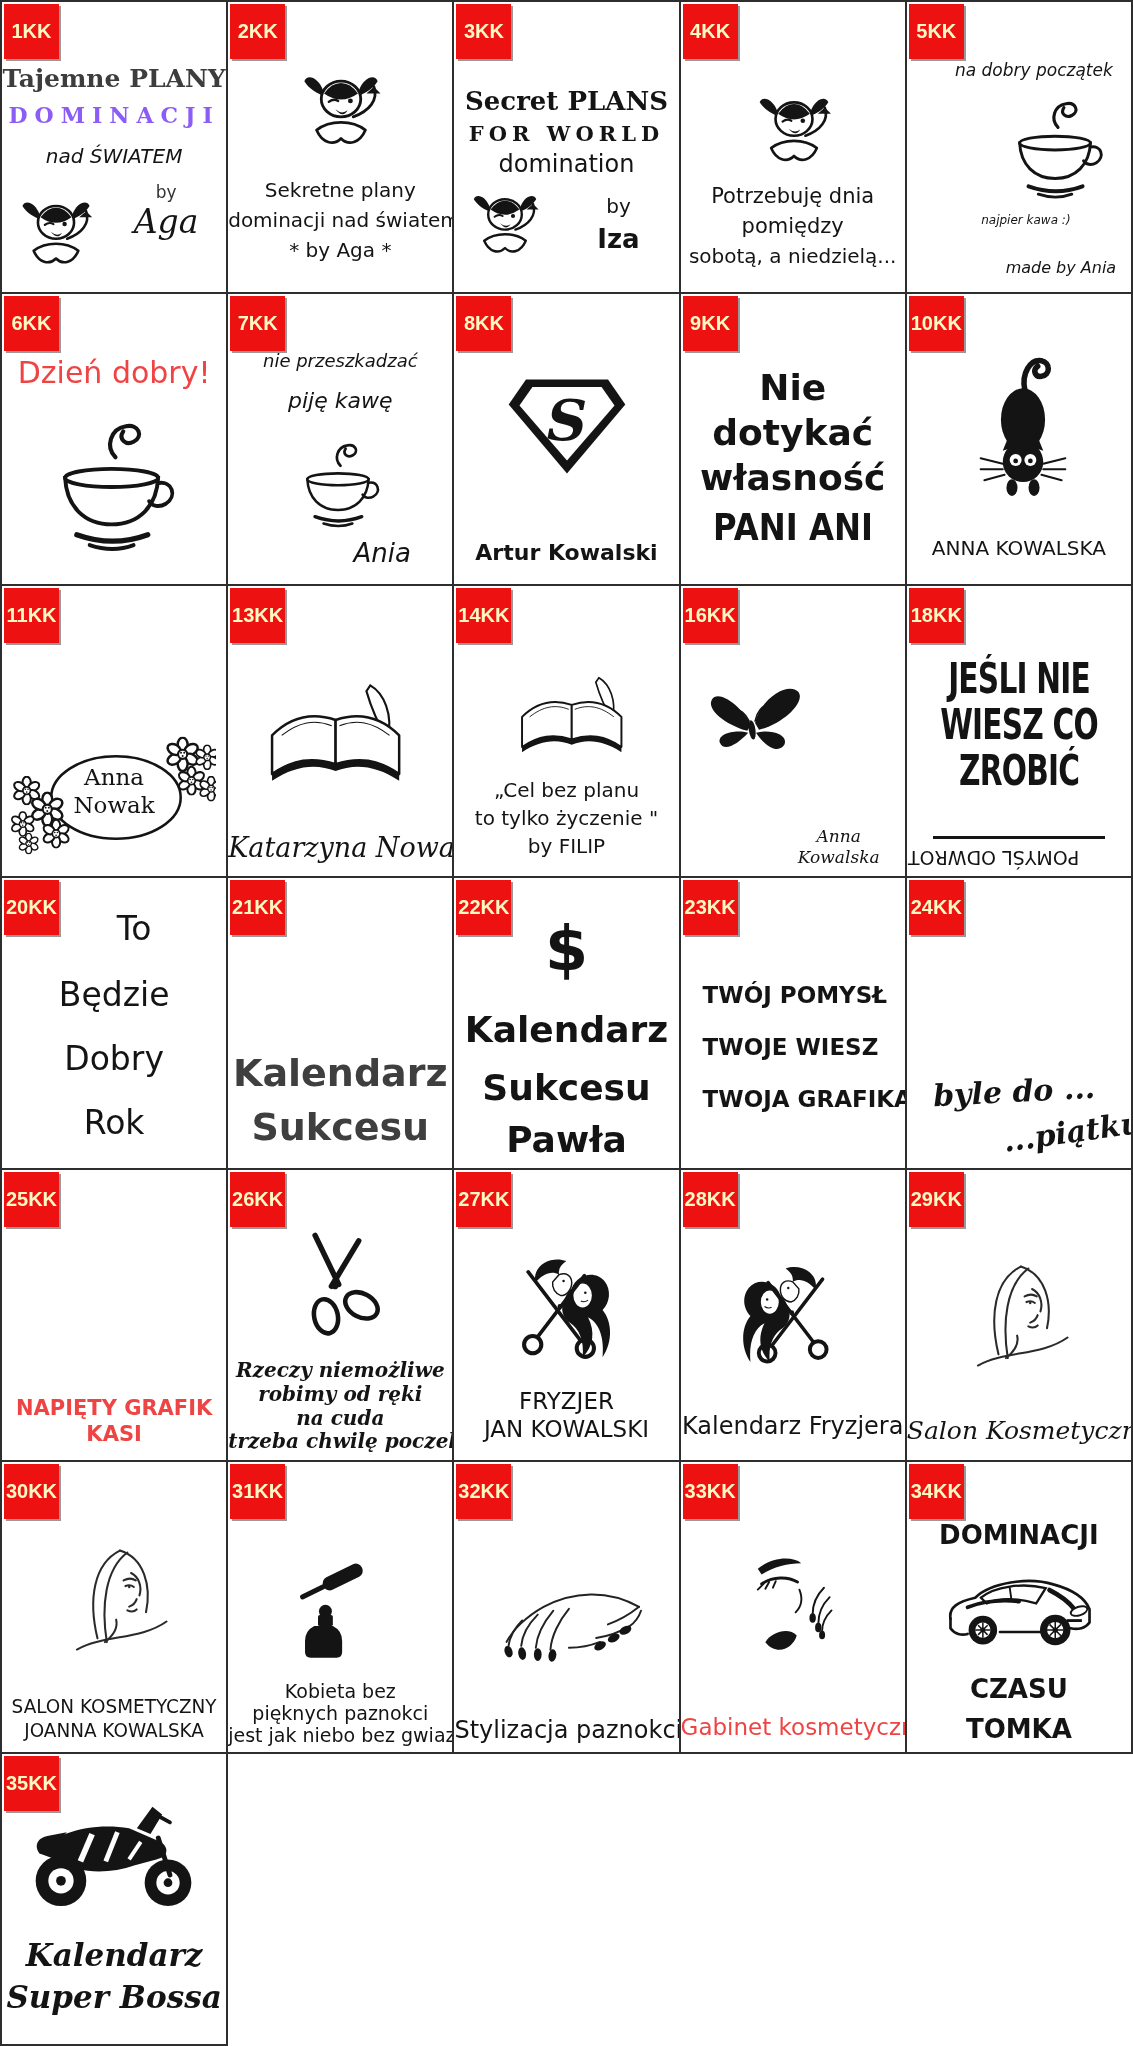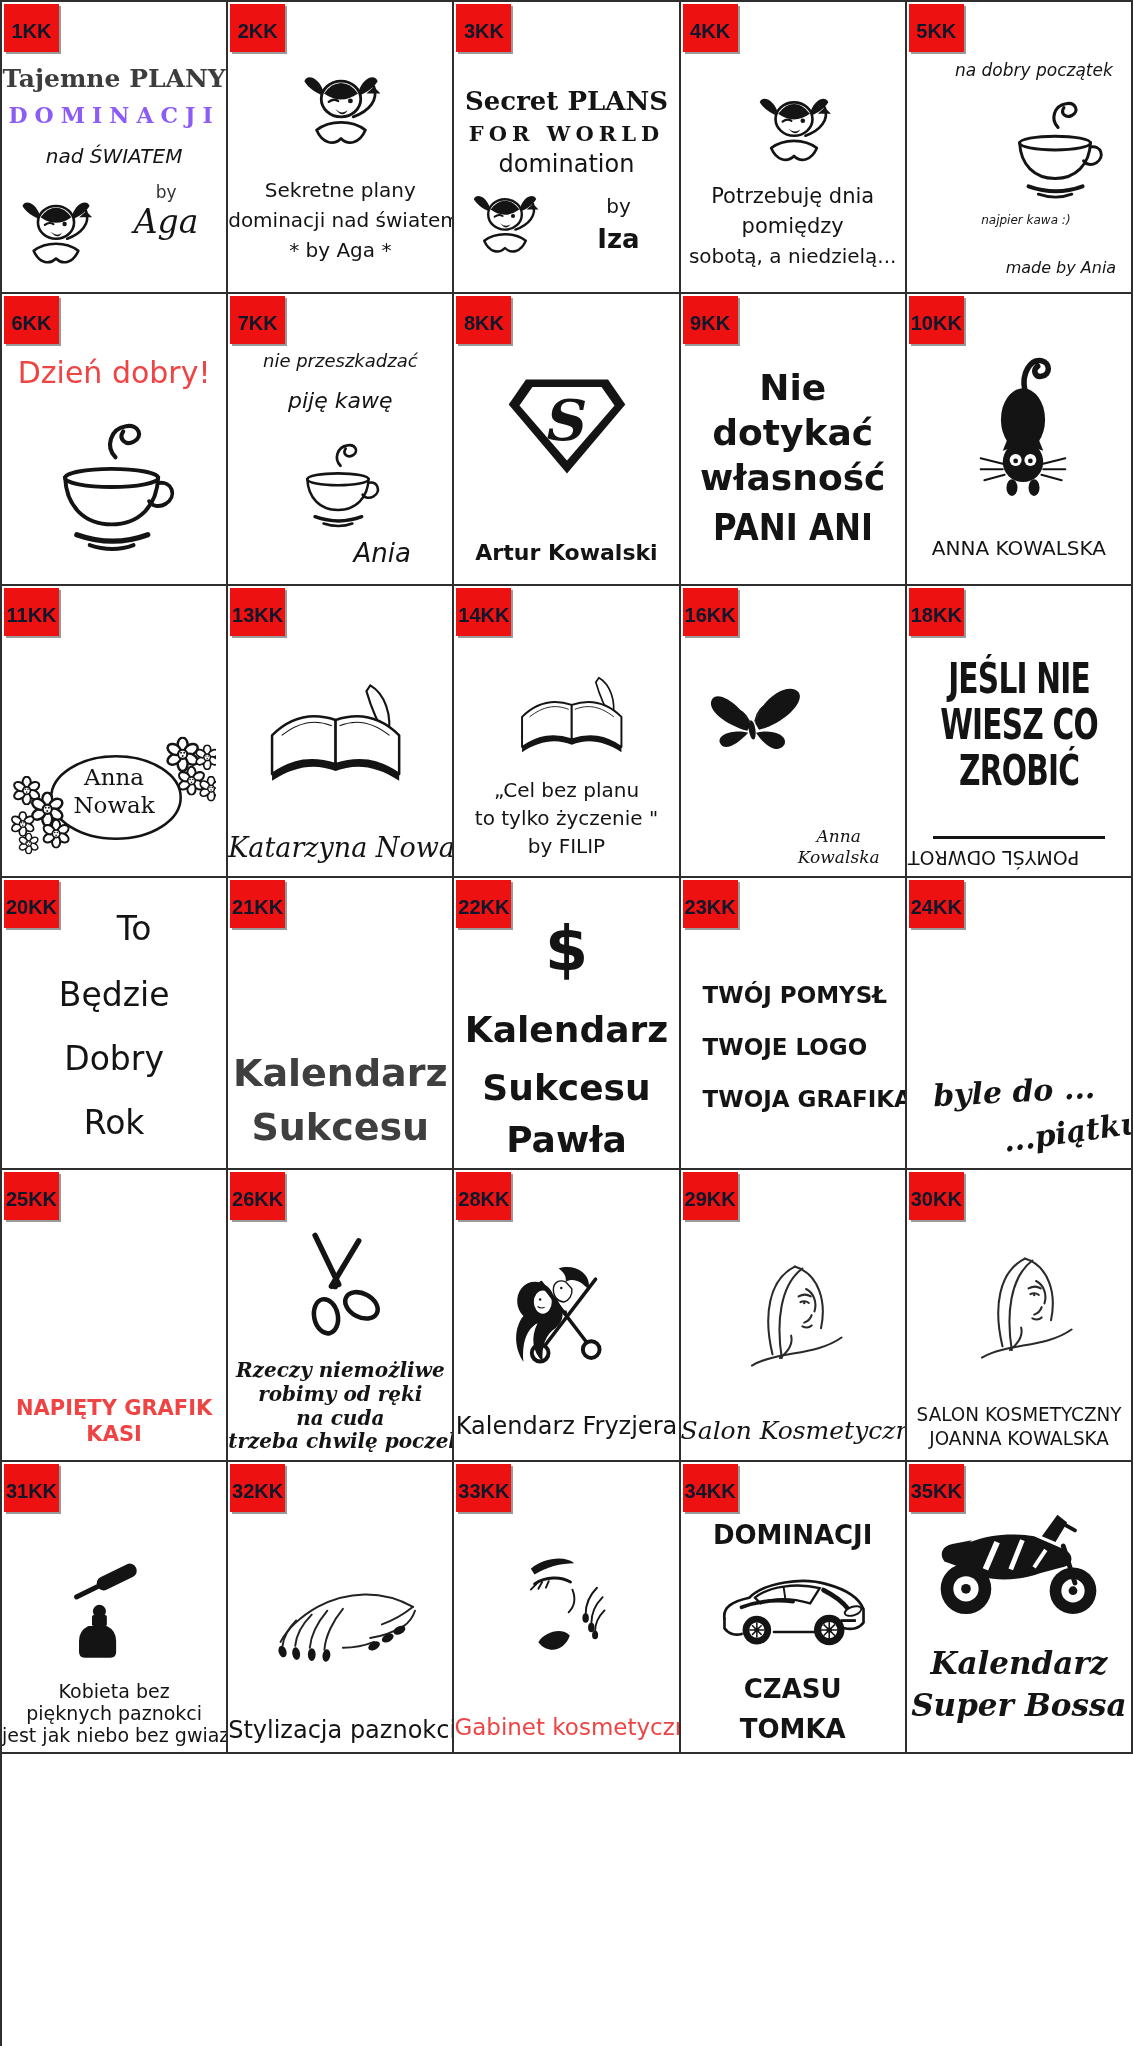--- a/index.html
+++ b/index.html
@@ -4,22 +4,22 @@
 <style>
   html,body{margin:0;padding:0;background:#fff}
   .sheet{
     position:relative;width:1133px;height:2046px;box-sizing:border-box;
     display:grid;grid-template-columns:repeat(5,1fr);grid-template-rows:repeat(7,1fr);
     border-top:2px solid #2e2e2e;border-left:2px solid #2e2e2e;background:#fff;
     font-family:"DejaVu Sans",sans-serif;
   }
   .cell{position:relative;box-sizing:border-box;border-right:2px solid #2e2e2e;border-bottom:2px solid #2e2e2e;overflow:hidden;background:#fff}
   .badge{
-    position:absolute;top:2px;left:2px;width:55px;height:48px;z-index:3;
-    background:#ee1111;color:#0f172a;font:bold 20px/55px "Liberation Sans",sans-serif;
+    position:absolute;top:2px;left:2px;width:55px;height:55px;z-index:3;
+    background:#ee1111;color:#fef9c3;font:bold 20px/55px "Liberation Sans",sans-serif;
     text-align:center;box-shadow:2px 2px 0 rgba(70,70,70,.55);
   }
   .t{position:absolute;left:0;right:0;text-align:center;color:#141414;line-height:1;white-space:nowrap;font-family:"DejaVu Sans",sans-serif}
   .fser{font-family:"DejaVu Serif",serif}
   .fscript{font-family:"DejaVu Serif",serif;font-style:italic}
   .fhand{font-style:italic}
   .b{font-weight:bold}
   .tl{text-align:left}
   .tall{transform:scale(.78,1.1);letter-spacing:-1px}
   .cond{transform:scaleX(.85)}
@@ -444,21 +444,21 @@
     <div class="badge">22KK</div>
     <div class="t b" style="top:40px;font-size:62px">$</div>
     <div class="t b" style="top:134px;font-size:36px">Kalendarz</div>
     <div class="t b" style="top:192px;font-size:36px">Sukcesu</div>
     <div class="t b" style="top:244px;font-size:36px">Pawła</div>
   </section>
 
   <section class="cell">
     <div class="badge">23KK</div>
     <div class="t b tl" style="top:106px;left:22px;font-size:23px">TWÓJ POMYSŁ</div>
-    <div class="t b tl" style="top:158px;left:22px;font-size:23px">TWOJE LOGO</div>
+    <div class="t b tl" style="top:158px;left:22px;font-size:23px">TWOJE WIESZ</div>
     <div class="t b tl" style="top:210px;left:22px;font-size:23px">TWOJA GRAFIKA</div>
   </section>
 
   <section class="cell">
     <div class="badge">24KK</div>
     <div class="t fscript b tl" style="top:198px;left:26px;font-size:30px;transform:rotate(-3deg)">byle do ...</div>
     <div class="t fscript b tl" style="top:240px;left:96px;font-size:30px;transform:rotate(-8deg)">...piątku</div>
   </section>
 
   <section class="cell">
@@ -471,20 +471,28 @@
     <div class="badge">26KK</div>
     <svg class="ic" style="left:58px;top:56px;width:100px;height:126px">
         <use href="#scissors"></use>
       </svg>
     <div class="t fscript b" style="top:190px;font-size:20px">Rzeczy niemożliwe</div>
     <div class="t fscript b" style="top:214px;font-size:20px">robimy od ręki</div>
     <div class="t fscript b" style="top:238px;font-size:20px">na cuda</div>
     <div class="t fscript b" style="top:261px;font-size:20px">trzeba chwilę poczekać</div>
   </section>
 
+  <section class="cell">
+    <div class="badge">27KK</div>
+    <svg class="ic" style="left:46px;top:82px;width:138px;height:118px">
+        <use href="#hairdresser"></use>
+      </svg>
+    <div class="t" style="top:220px;font-size:23px">FRYZJER</div>
+    <div class="t" style="top:248px;font-size:23px">JAN KOWALSKI</div>
+  </section>
 
   <section class="cell">
     <div class="badge">28KK</div>
     <svg class="ic" style="left:36px;top:88px;width:132px;height:118px;transform:scaleX(-1)">
         <use href="#hairdresser"></use>
       </svg>
     <div class="t" style="top:244px;font-size:24px">Kalendarz Fryzjera</div>
   </section>
 
   <section class="cell">

